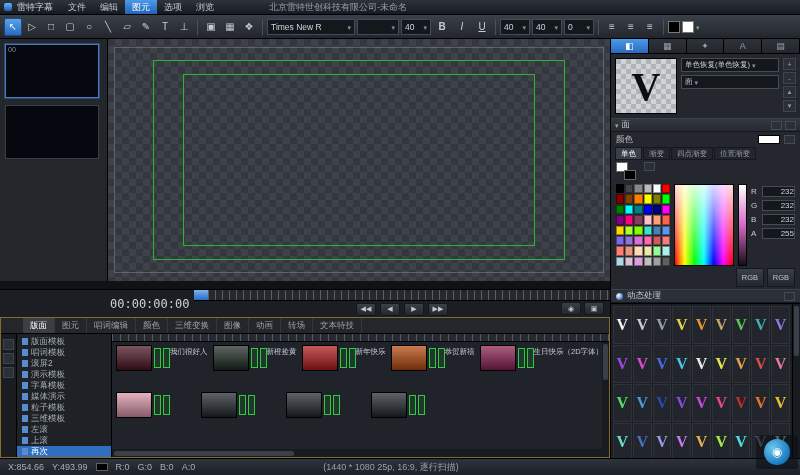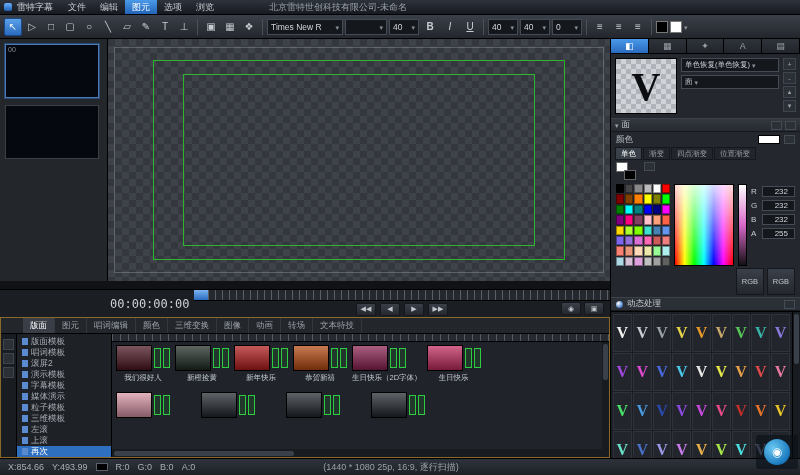--- a/index.html
+++ b/index.html
@@ -23,21 +23,21 @@
 .tgroup{display:flex;gap:1px;}
 .tbtn{min-width:18px;height:18px;display:flex;align-items:center;justify-content:center;
   color:#c8ccd2;font-size:10px;border:1px solid transparent;border-radius:2px;}
 .tbtn.active{background:linear-gradient(#5aa2e8,#2a6ac0);border-color:#1a4a8a;color:#fff;}
 .bib{font-weight:bold;}
 .vsep{width:1px;height:16px;background:#14171c;border-right:1px solid #4a5058;margin:0 2px;}
 .combo{height:16px;background:#14171c;border:1px solid #454b54;display:flex;align-items:center;
   padding:0 3px;gap:3px;color:#d0d4da;font-size:8.5px;}
 .combo .flex{flex:1;overflow:hidden;white-space:nowrap;}
 .caret::after{content:"▾";color:#8a9098;font-size:7px;}
-.fontc{width:76px;} .stylec{width:42px;} .num{width:30px;}
+.fontc{width:88px;} .stylec{width:42px;} .num{width:30px;}
 .swatch{width:12px;height:12px;border:1px solid #777;}
 .sw-black{background:#000;} .sw-white{background:#fff;}
 
 
 .content{flex:1;display:flex;min-height:0;}
 .main-left{flex:0 0 610px;width:610px;display:flex;flex-direction:column;}
 .upper{flex:1;display:flex;min-height:0;}
 .pages{flex:0 0 108px;background:#23262b;border-right:1px solid #000;padding:5px;}
 .page-thumb{width:94px;height:54px;background:#05080e;border:1px solid #3a3f46;margin-bottom:7px;position:relative;}
 .page-thumb.selected{border-color:#4a7ab8;box-shadow:0 0 0 1px #2a4a74;}
@@ -73,21 +73,21 @@
 .bp-strip{flex:0 0 16px;background:#191c21;border-right:1px solid #000;display:flex;flex-direction:column;align-items:center;gap:3px;padding-top:5px;}
 .strip-btn{width:11px;height:11px;background:#2b2f36;border:1px solid #3f454e;}
 .tree{flex:0 0 95px;background:#1e2126;border-right:1px solid #000;padding-top:2px;font-size:8.5px;overflow:hidden;}
 .tree-item{height:11px;display:flex;align-items:center;gap:3px;padding-left:5px;color:#a8aeb6;white-space:nowrap;}
 .tree-item.selected{background:#2f6fc0;color:#fff;}
 .doc-icon{flex:0 0 6px;width:6px;height:7px;background:#5a8ad0;}
 .tl{flex:1;display:flex;flex-direction:column;min-width:0;position:relative;background:#202329;}
 .tl-ruler{flex:0 0 8px;background:repeating-linear-gradient(90deg,#555b63 0 1px,transparent 1px 8px),#272a30;border-bottom:1px solid #000;}
 .track{height:47px;display:flex;gap:5px;padding:3px 4px 0;align-items:flex-start;overflow:hidden;}
 .track2 .clip+.clip{margin-left:26px;}
-.clip{display:flex;flex-direction:column;flex:0 0 auto;}
+.clip{display:flex;flex-direction:row;flex:0 0 auto;}
 .clip-media{display:flex;gap:2px;height:26px;}
 .thumb{width:36px;height:26px;border:1px solid #000;background-color:#333;
   background-image:linear-gradient(rgba(255,255,255,.28),rgba(0,0,0,.38));}
 .markers{display:flex;gap:2px;}
 .marker{width:7px;height:20px;border:1px solid #2ecc40;background:rgba(46,204,64,.12);margin-top:3px;}
 .clip-label{font-size:7.5px;color:#c2cad2;text-align:center;margin-top:2px;white-space:nowrap;}
 .tl-vscroll{position:absolute;right:0;top:8px;bottom:8px;width:7px;background:#181b20;}
 .tl-vthumb{margin:2px 1px;height:36px;background:#3a4049;border-radius:2px;}
 .tl-hscroll{flex:0 0 8px;margin-top:auto;background:#181b20;display:flex;align-items:center;padding:0 2px;}
 .tl-hthumb{width:180px;height:5px;background:#3a4049;border-radius:2px;}
@@ -129,23 +129,23 @@
 .pal{flex:0 0 54px;display:grid;grid-template-columns:repeat(6,1fr);grid-auto-rows:1fr;gap:1px;}
 .pal-cell{border:1px solid rgba(0,0,0,.4);}
 .hsv{flex:1;border:1px solid #000;background:
   linear-gradient(to top,rgba(0,0,0,0),rgba(255,255,255,.85)),
   linear-gradient(to right,#f00,#ff0,#0f0,#0ff,#00f,#f0f,#f00);}
 .vslider{flex:0 0 9px;border:1px solid #000;background:linear-gradient(#fff,#d868c8,#141014);}
 .rgba-col{flex:0 0 44px;display:flex;flex-direction:column;gap:3px;padding-top:2px;}
 .rgba-row{display:flex;align-items:center;gap:3px;height:11px;}
 .rgba-ch{width:8px;color:#c8ccd2;font-size:8px;}
 .rgba-val{flex:1;height:11px;background:#14171c;border:1px solid #454b54;color:#d0d4da;font-size:8px;
-  display:flex;align-items:center;justify-content:flex-end;padding:0 6px;}
+  display:flex;align-items:center;justify-content:flex-end;padding:0 0;}
 .rgbbtn-row{flex:0 0 15px;display:flex;justify-content:flex-end;gap:3px;padding:2px 5px;}
-.rgbbtn{min-width:28px;height:27px;background:linear-gradient(#3a4049,#24272d);border:1px solid #14171c;
+.rgbbtn{min-width:28px;height:19px;background:linear-gradient(#3a4049,#24272d);border:1px solid #14171c;
   color:#c0c6cc;font-size:7.5px;display:flex;align-items:center;justify-content:center;}
 .dyn-row{flex:0 0 13px;display:flex;align-items:center;gap:4px;padding:0 5px;background:#2b2f36;
   border-top:1px solid #3c424a;border-bottom:1px solid #14171c;color:#c8ccd2;}
 .dot{width:7px;height:7px;border-radius:50%;background:radial-gradient(circle at 35% 35%,#fff,#5a8ad0 60%,#24427a);}
 .lib{flex:1;display:flex;min-height:0;border-top:1px solid #000;}
 .lib-grid{flex:1;display:grid;grid-template-columns:repeat(9,1fr);grid-auto-rows:38px;gap:1px;padding:2px;
   background:#1b1e23;overflow:hidden;}
 .lib-cell{display:flex;align-items:center;justify-content:center;background:#22252b;border:1px solid #2e333a;
   font-size:16px;font-weight:bold;font-family:"Liberation Serif","DejaVu Serif",serif;}
 .lib-scroll{flex:0 0 8px;background:#181b20;border-left:1px solid #000;}

